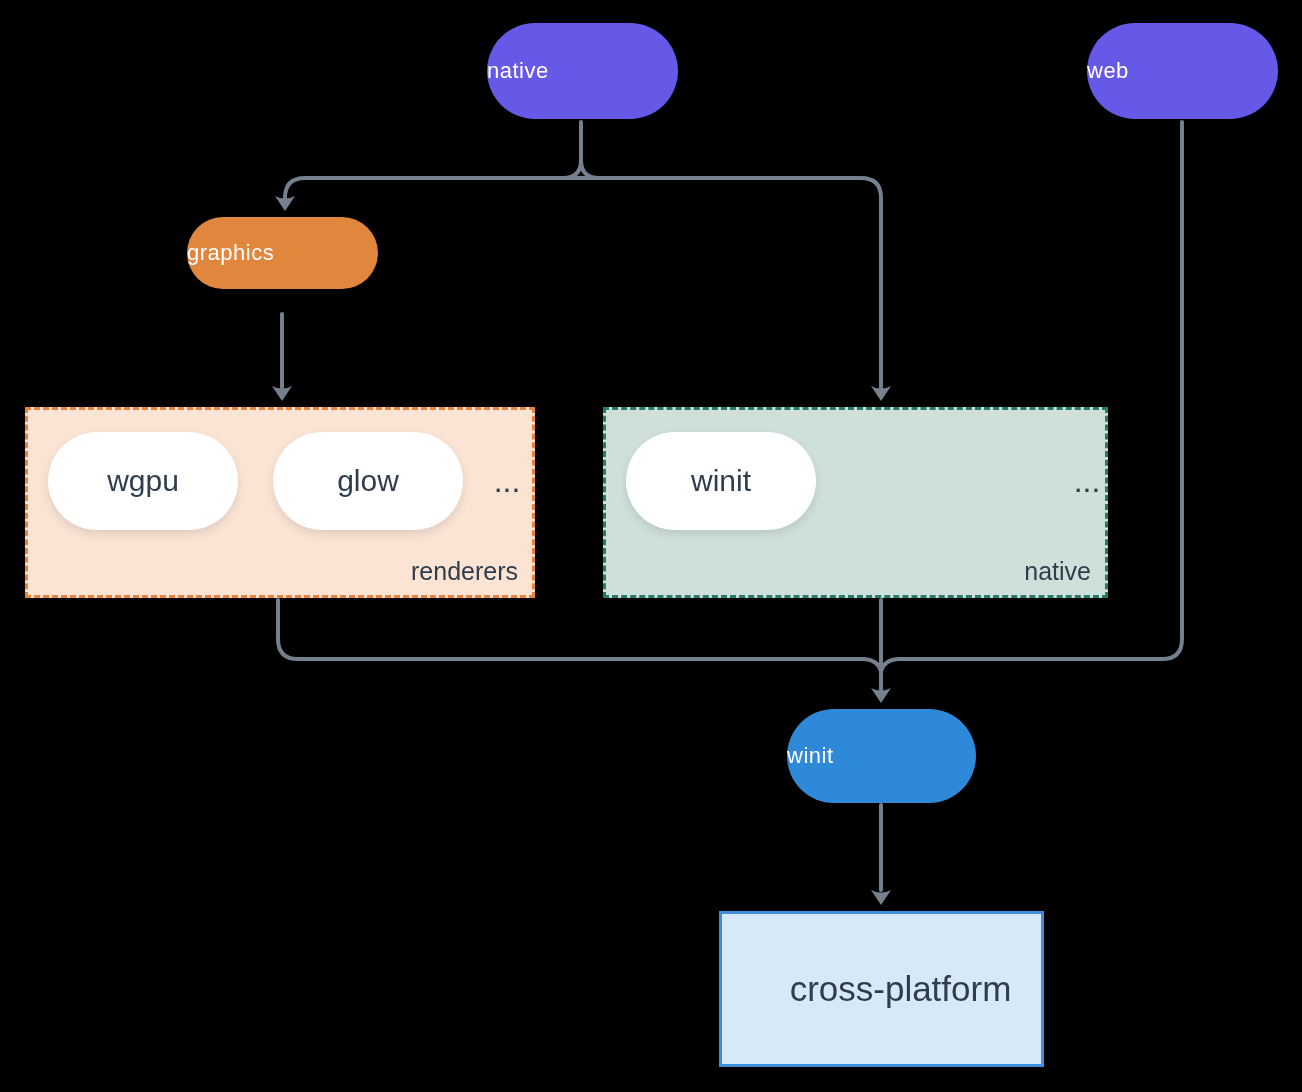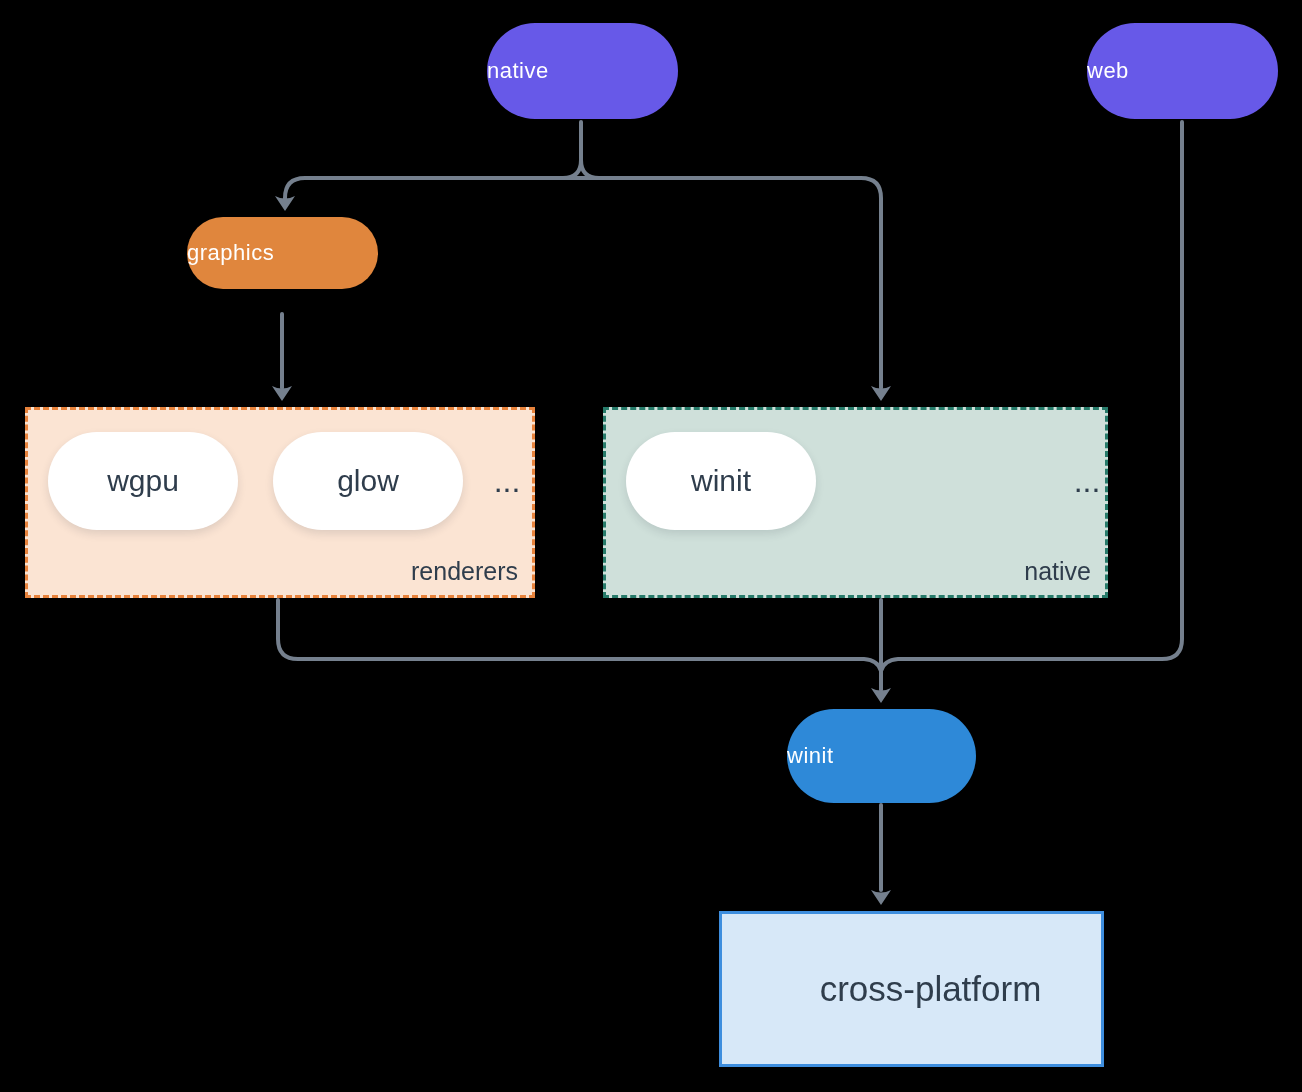--- a/index.html
+++ b/index.html
@@ -63,21 +63,21 @@
     display:flex;align-items:center;justify-content:center;
     font-size:32px;color:var(--text_dark);
   }
   .group-shells .ellipsis{left:452px;}
   .group .group-label{
     position:absolute;right:14px;bottom:9px;
     font-size:25px;color:var(--text_dark);
   }
 
   .app-box{
-    position:absolute;left:719px;top:911px;width:385px;height:156px;
+    position:absolute;left:719px;top:911px;width:325px;height:156px;
     background:var(--app_fill);border:3px solid var(--app_border);
     display:flex;flex-direction:row;align-items:center;justify-content:center;
     font-size:35px;line-height:48px;color:var(--text_dark);padding-left:38px;
   }
 </style>
 </head>
 <body>
 
 <div class="canvas">
 

